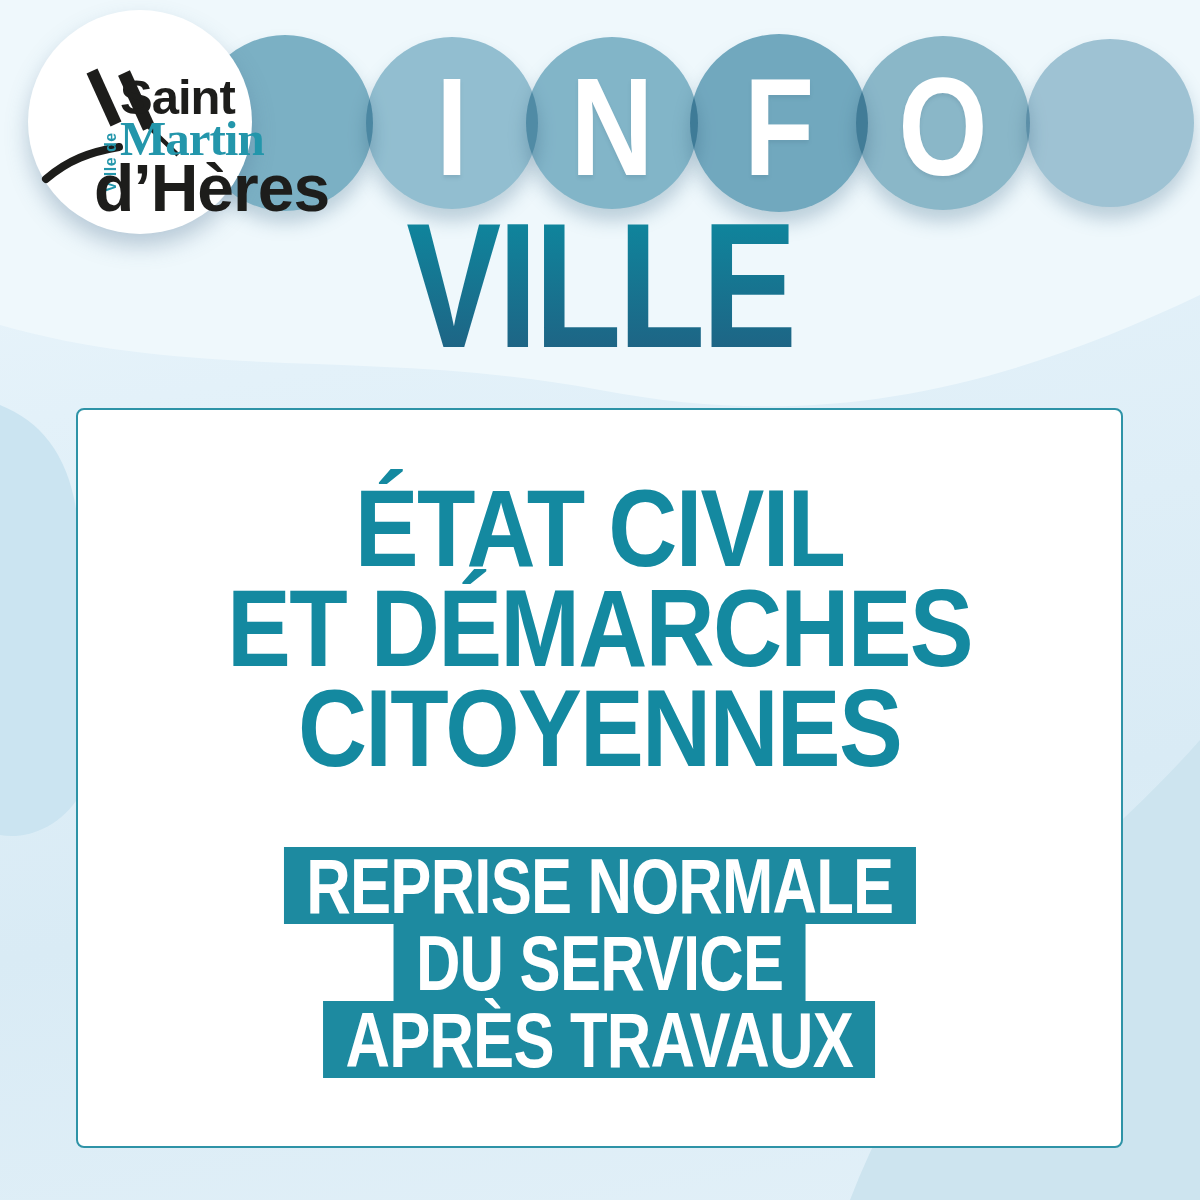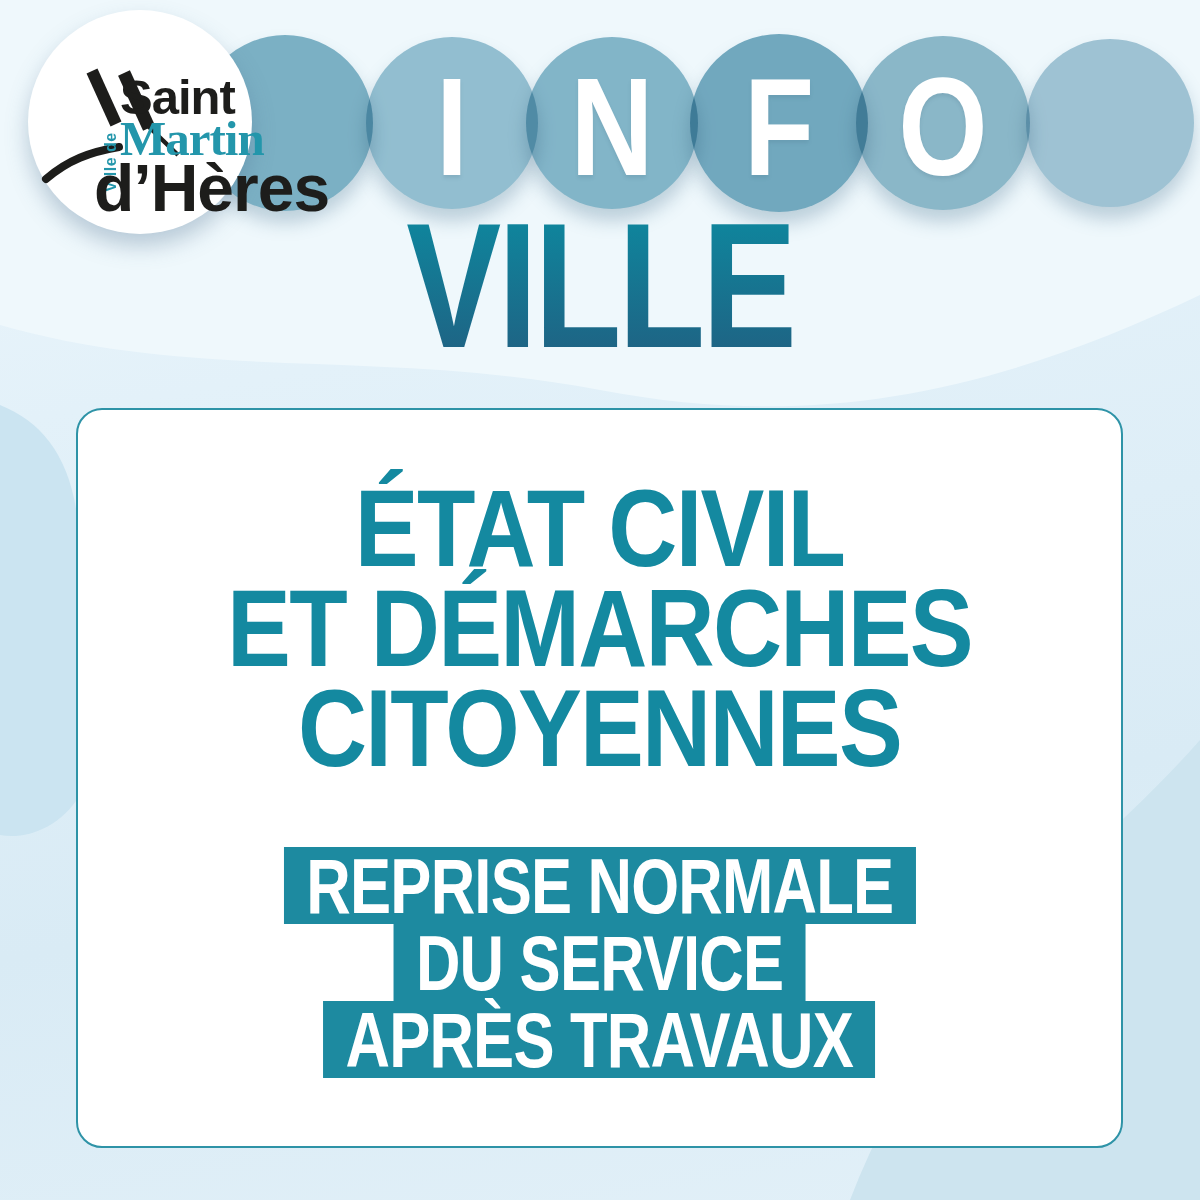--- a/index.html
+++ b/index.html
@@ -54,21 +54,21 @@
     text-align:center;font-size:178px;font-weight:700;line-height:1;letter-spacing:-4px;
     transform:scaleX(.8);
     background:linear-gradient(180deg,var(--ville-top),var(--ville-bottom));
     -webkit-background-clip:text;background-clip:text;
     -webkit-text-fill-color:transparent;color:transparent;
   }
 
   
   .card{
     position:absolute;left:76px;top:408px;width:1047px;height:740px;z-index:2;
-    background:#fff;border:2px solid #2e93a7;border-radius:26px;box-sizing:border-box;
+    background:#fff;border:2px solid #2e93a7;border-radius:8px;box-sizing:border-box;
   }
   .card-title{position:absolute;left:0;right:0;top:68px;text-align:center;}
   .title-line{
     display:block;font-size:110px;font-weight:700;line-height:100px;letter-spacing:-2px;
     color:var(--title-teal);transform:scaleX(.87);white-space:nowrap;
   }
   .highlights{
     position:absolute;left:0;right:0;top:437px;
     display:flex;flex-direction:column;align-items:center;
   }

